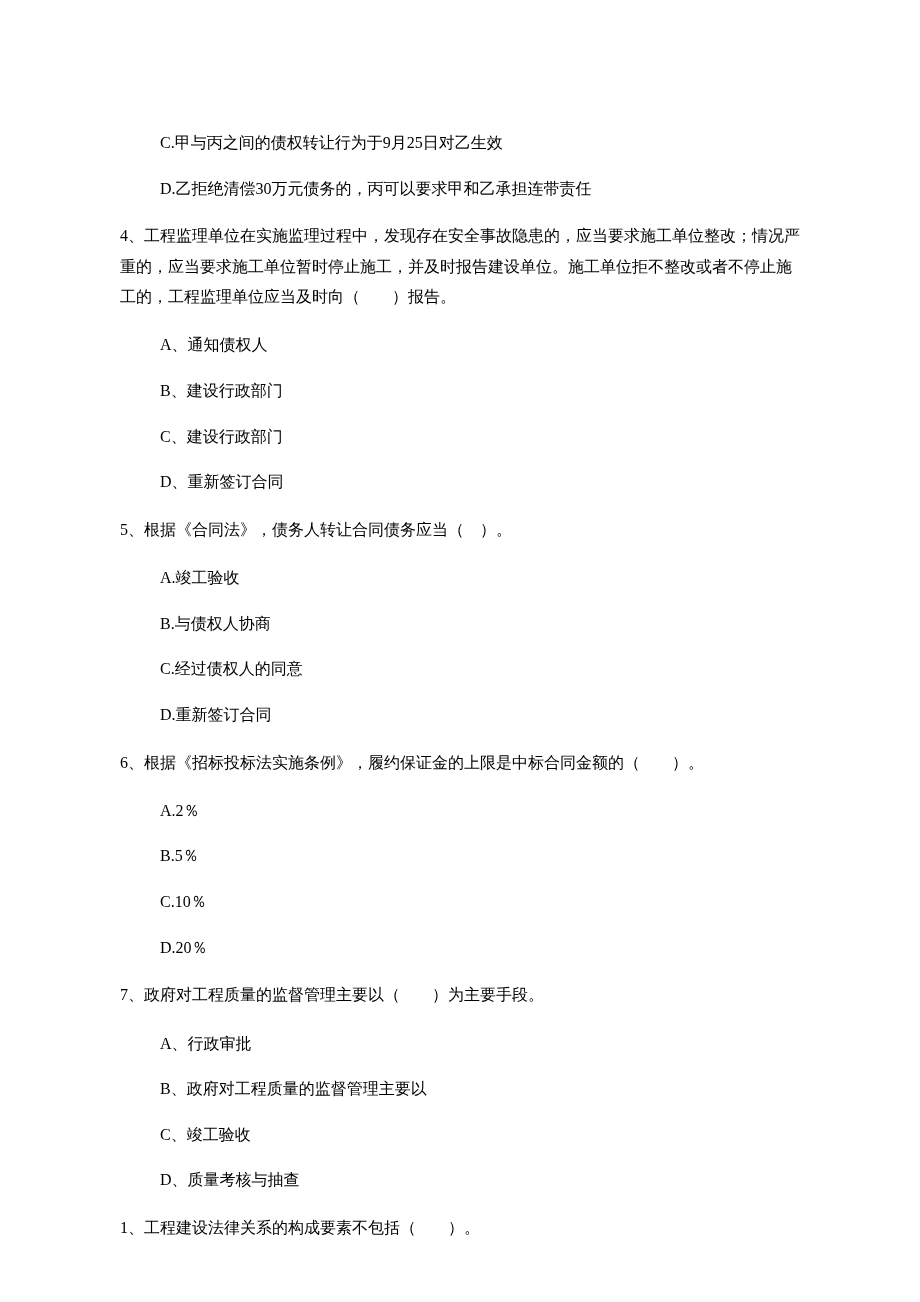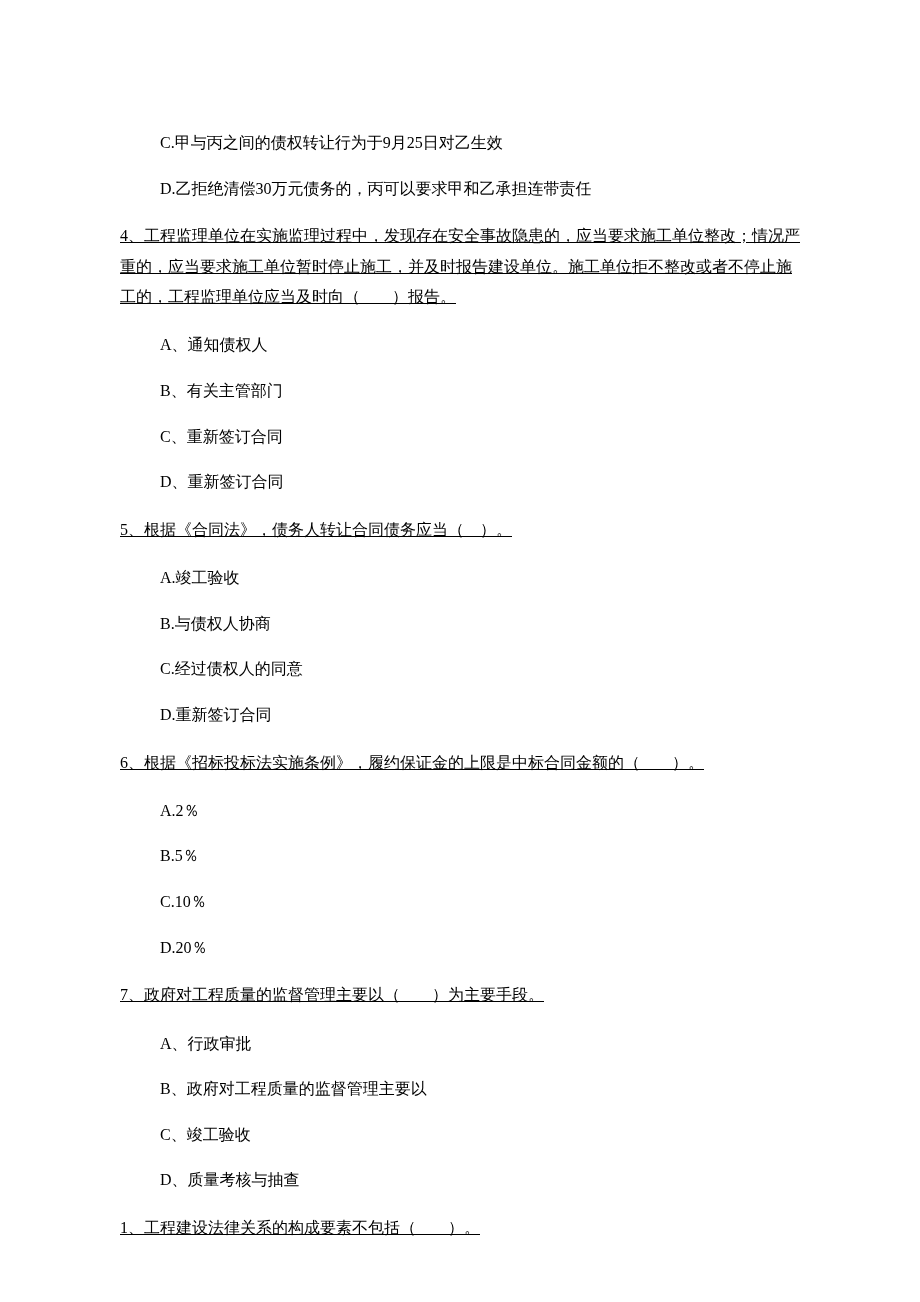--- a/index.html
+++ b/index.html
@@ -12,33 +12,32 @@
       line-height: 1.6;
       color: #000;
       padding: 110px 120px 60px 120px;
     }
     .option {
       margin: 20px 0 20px 40px;
     }
     .question {
       margin: 18px 0;
       line-height: 1.9;
-      text-decoration: underline;
     }
   </style>
 </head>
 <body>
 
 <div class="option"><span>C.甲与丙之间的债权转让行为于9月25日对乙生效</span></div>
 <div class="option"><span>D.乙拒绝清偿30万元债务的，丙可以要求甲和乙承担连带责任</span></div>
 
 <div class="question"><span>4、工程监理单位在实施监理过程中，发现存在安全事故隐患的，应当要求施工单位整改；情况严重的，应当要求施工单位暂时停止施工，并及时报告建设单位。施工单位拒不整改或者不停止施工的，工程监理单位应当及时向（　　）报告。</span></div>
 <div class="option"><span>A、通知债权人</span></div>
-<div class="option"><span>B、有关主管部门</span></div>
-<div class="option"><span>C、重新签订合同</span></div>
+<div class="option"><span>B、建设行政部门</span></div>
+<div class="option"><span>C、建设行政部门</span></div>
 <div class="option"><span>D、重新签订合同</span></div>
 
 <div class="question"><span>5、根据《合同法》，债务人转让合同债务应当（　）。</span></div>
 <div class="option"><span>A.竣工验收</span></div>
 <div class="option"><span>B.与债权人协商</span></div>
 <div class="option"><span>C.经过债权人的同意</span></div>
 <div class="option"><span>D.重新签订合同</span></div>
 
 <div class="question"><span>6、根据《招标投标法实施条例》，履约保证金的上限是中标合同金额的（　　）。</span></div>
 <div class="option"><span>A.2％</span></div>

